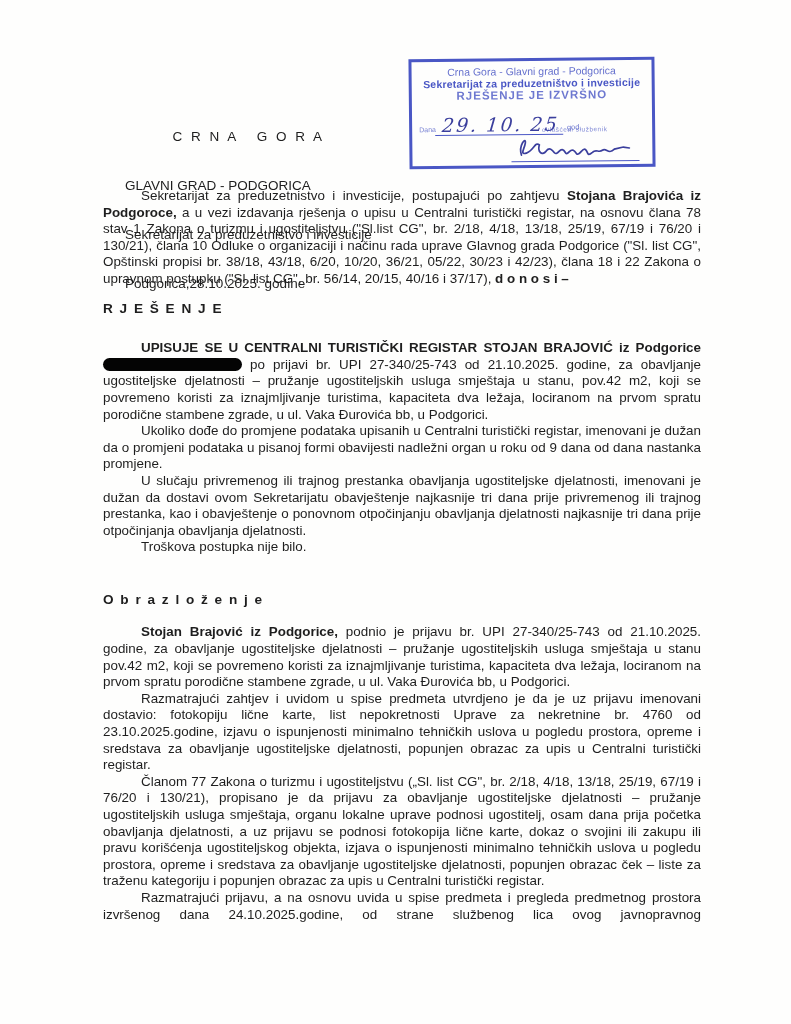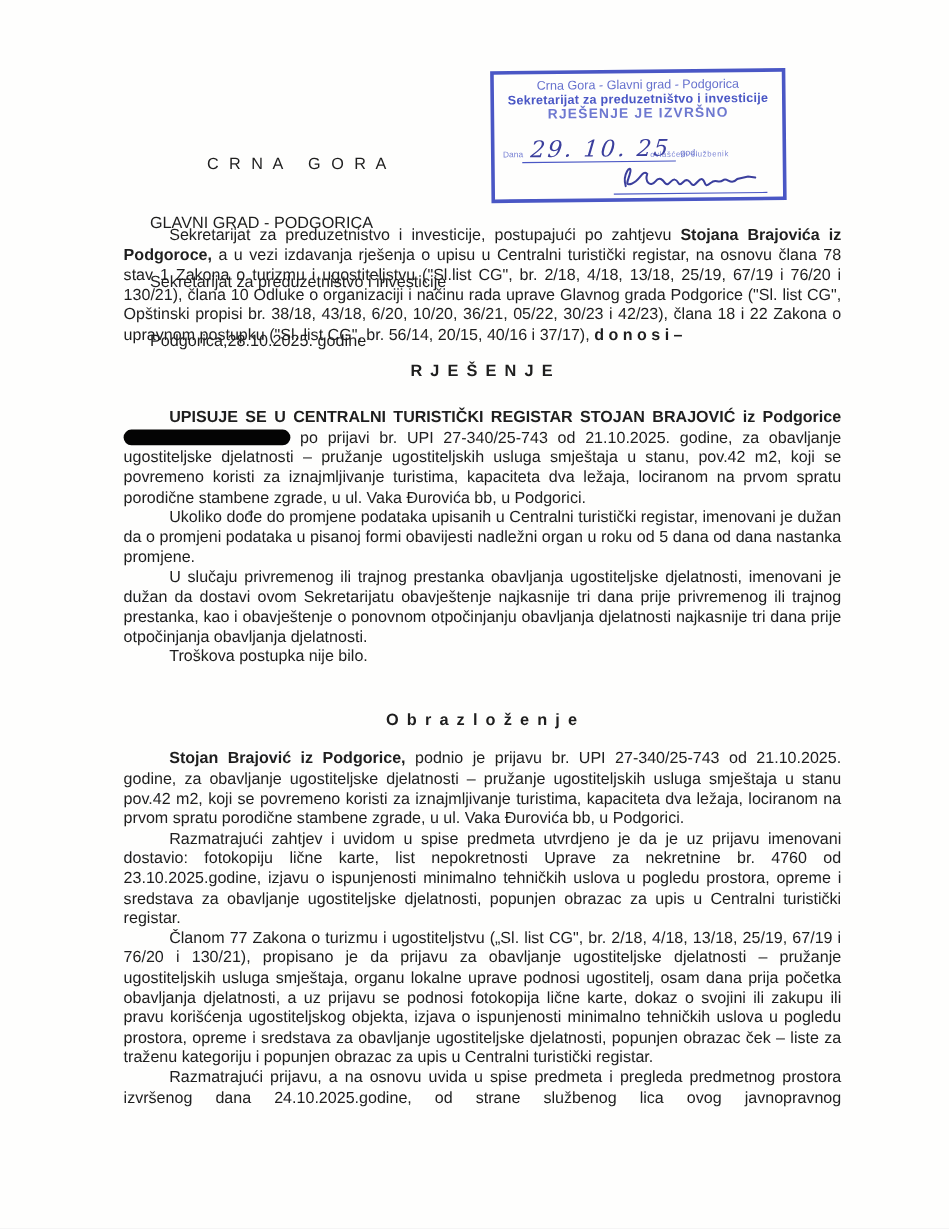--- a/index.html
+++ b/index.html
@@ -56,21 +56,21 @@
 
   
   .doc-body {
     position:absolute; left:103px; top:188px; width:598px;
     font-size:13.4px; line-height:16.6px;
     text-align:justify;
   }
   .doc-p { margin:0; text-indent:38px; }
   .doc-p.jlast { text-align-last:justify; }
   .doc-heading {
-    font-weight:bold; text-align:center; text-indent:0;
+    font-weight:bold; text-indent:0;
     letter-spacing:1.5px; font-size:13.6px;
   }
   .doc-heading.h-rjesenje { margin:13px 0 23px; }
   .doc-heading.h-obraz   { margin:36px 0 16px; }
   .b { font-weight:bold; }
   .redact {
     display:inline-block; width:139px; height:13px;
     background:#040404; border-radius:7px; vertical-align:-2px;
   }
 </style>
@@ -104,21 +104,21 @@
                  C77 19, 75 25, 81 20 C85 16, 87 21, 91 18 C95 15, 97 23, 103 17
                  L112 15 L118 16" fill="none" stroke="#3b3f9d" stroke-width="1.7" stroke-linecap="round"></path>
       </svg>
     </div>
   </div>
 
   <div class="doc-body">
       <p class="doc-p "><span>Sekretarijat za preduzetnistvo i investicije, postupajući po zahtjevu </span><span class="b">Stojana Brajovića iz Podgoroce,</span><span> a u vezi izdavanja rješenja o upisu u Centralni turistički registar, na osnovu člana 78 stav 1 Zakona o turizmu i ugostiteljstvu ("Sl.list CG", br. 2/18, 4/18, 13/18, 25/19, 67/19 i 76/20 i 130/21), člana 10 Odluke o organizaciji i načinu rada uprave Glavnog grada Podgorice ("Sl. list CG", Opštinski propisi br. 38/18, 43/18, 6/20, 10/20, 36/21, 05/22, 30/23 i 42/23), člana 18 i 22 Zakona o upravnom postupku ("Sl. list CG", br. 56/14, 20/15, 40/16 i 37/17), </span><span class="b">d o n o s i –</span></p>
       <div class="doc-heading h-rjesenje">R J E Š E N J E</div>
       <p class="doc-p "><span class="b">UPISUJE SE  U CENTRALNI TURISTIČKI REGISTAR STOJAN BRAJOVIĆ iz Podgorice</span><span class="redact"></span><span> po prijavi br. UPI 27-340/25-743 od 21.10.2025. godine, za obavljanje ugostiteljske djelatnosti – pružanje ugostiteljskih usluga smještaja u stanu, pov.42 m2, koji se povremeno koristi za iznajmljivanje turistima, kapaciteta dva ležaja, lociranom na prvom spratu porodične stambene zgrade, u ul. Vaka Đurovića bb, u Podgorici.</span></p>
-      <p class="doc-p "><span>Ukoliko dođe do promjene podataka upisanih u Centralni turistički registar, imenovani je dužan da o promjeni podataka u pisanoj formi obavijesti nadležni organ u roku od 5 dana od dana nastanka promjene.</span></p>
+      <p class="doc-p "><span>Ukoliko dođe do promjene podataka upisanih u Centralni turistički registar, imenovani je dužan da o promjeni podataka u pisanoj formi obavijesti nadležni organ u roku od 9 dana od dana nastanka promjene.</span></p>
       <p class="doc-p "><span>U slučaju privremenog ili trajnog prestanka obavljanja ugostiteljske djelatnosti, imenovani je dužan da dostavi ovom Sekretarijatu obavještenje najkasnije tri dana prije privremenog ili trajnog prestanka, kao i obavještenje o ponovnom otpočinjanju obavljanja djelatnosti najkasnije tri dana prije otpočinjanja obavljanja djelatnosti.</span></p>
       <p class="doc-p "><span>Troškova postupka nije bilo.</span></p>
       <div class="doc-heading h-obraz">O b r a z l o ž e n j e</div>
       <p class="doc-p "><span class="b">Stojan Brajović iz Podgorice,</span><span> podnio je prijavu br. UPI 27-340/25-743 od 21.10.2025. godine, za obavljanje ugostiteljske djelatnosti – pružanje ugostiteljskih usluga smještaja u stanu pov.42 m2, koji se povremeno koristi za iznajmljivanje turistima, kapaciteta dva ležaja, lociranom na prvom spratu porodične stambene zgrade, u ul. Vaka Đurovića bb, u Podgorici.</span></p>
       <p class="doc-p "><span>Razmatrajući zahtjev i uvidom u spise predmeta utvrdjeno je da je uz prijavu imenovani dostavio: fotokopiju lične karte, list nepokretnosti Uprave za nekretnine br. 4760 od 23.10.2025.godine, izjavu o ispunjenosti minimalno tehničkih uslova u pogledu prostora, opreme i sredstava za obavljanje ugostiteljske djelatnosti, popunjen obrazac za upis u Centralni turistički registar.</span></p>
       <p class="doc-p "><span>Članom 77 Zakona o turizmu i ugostiteljstvu („Sl. list CG", br. 2/18, 4/18, 13/18, 25/19, 67/19 i 76/20 i 130/21), propisano je da prijavu za obavljanje ugostiteljske djelatnosti – pružanje ugostiteljskih usluga smještaja, organu lokalne uprave podnosi ugostitelj, osam dana prija početka obavljanja djelatnosti, a uz prijavu se podnosi fotokopija lične karte, dokaz o svojini ili zakupu ili pravu korišćenja ugostiteljskog objekta, izjava o ispunjenosti minimalno tehničkih uslova u pogledu prostora, opreme i sredstava za obavljanje ugostiteljske djelatnosti, popunjen obrazac ček – liste za traženu kategoriju i popunjen obrazac za upis u Centralni turistički registar.</span></p>
       <p class="doc-p jlast"><span>Razmatrajući prijavu, a na osnovu uvida u spise predmeta i pregleda predmetnog prostora izvršenog dana 24.10.2025.godine, od strane službenog lica ovog javnopravnog</span></p>
     </div>
 
 </div>

